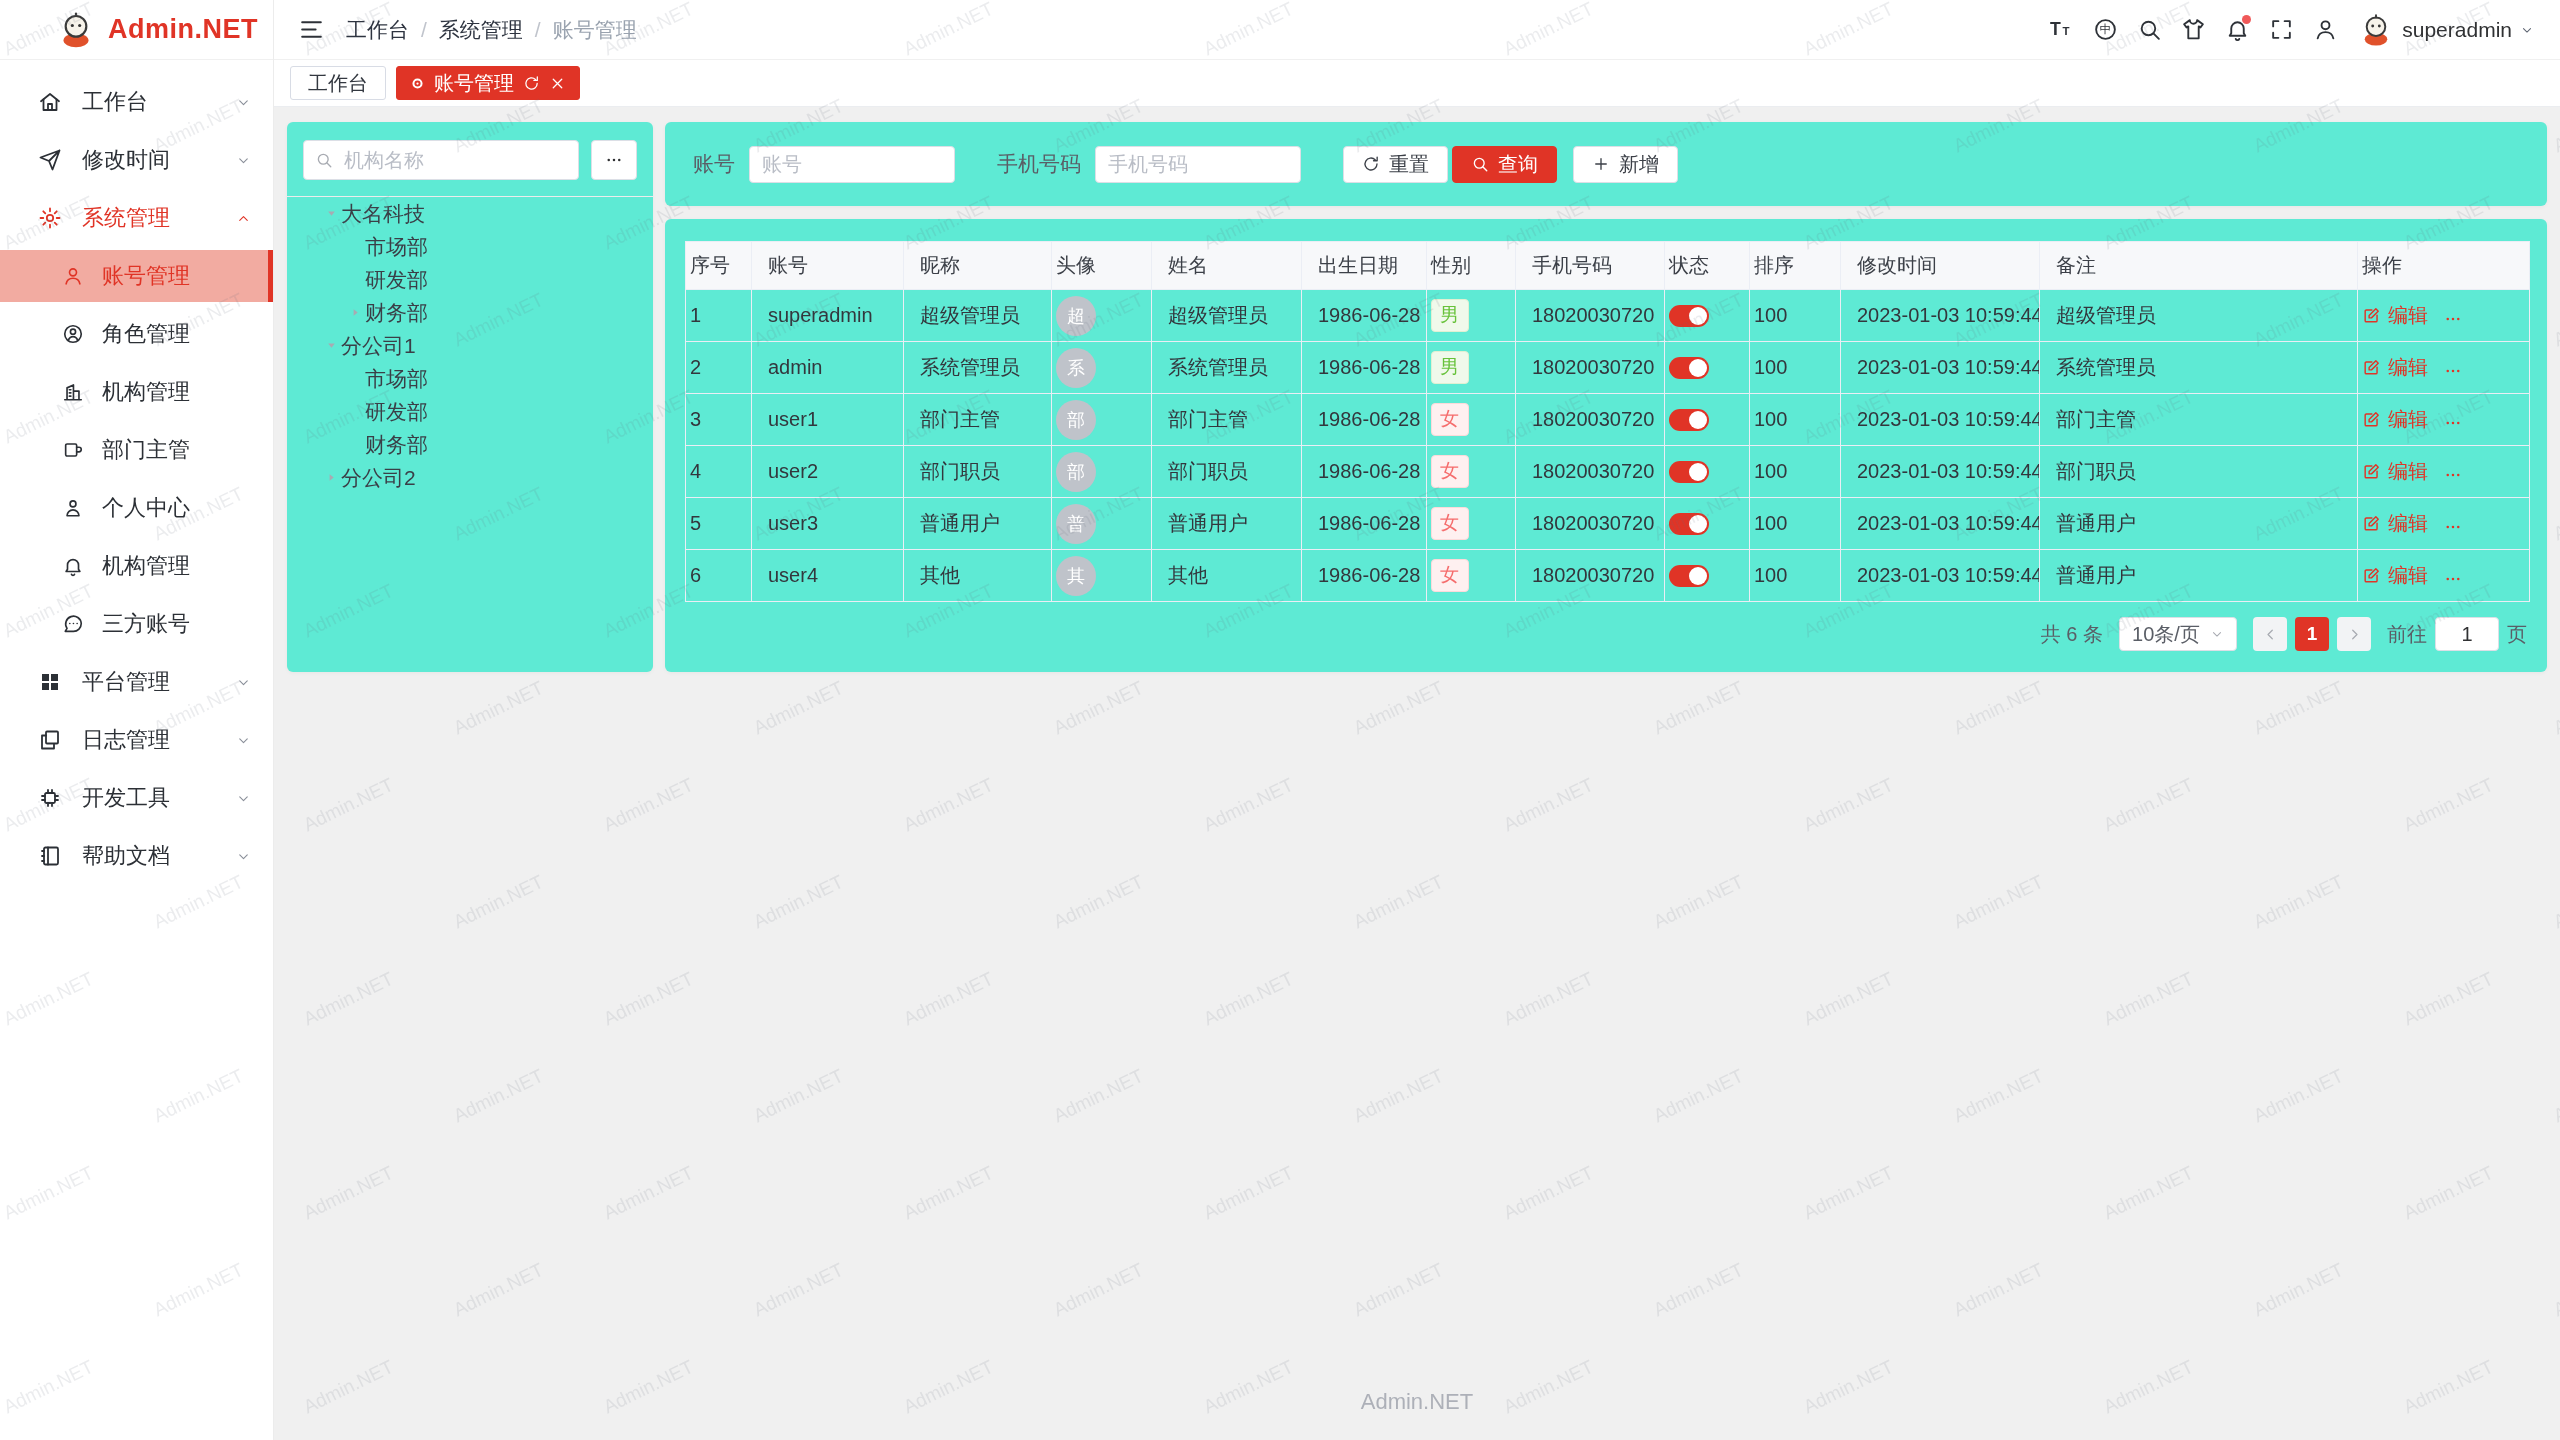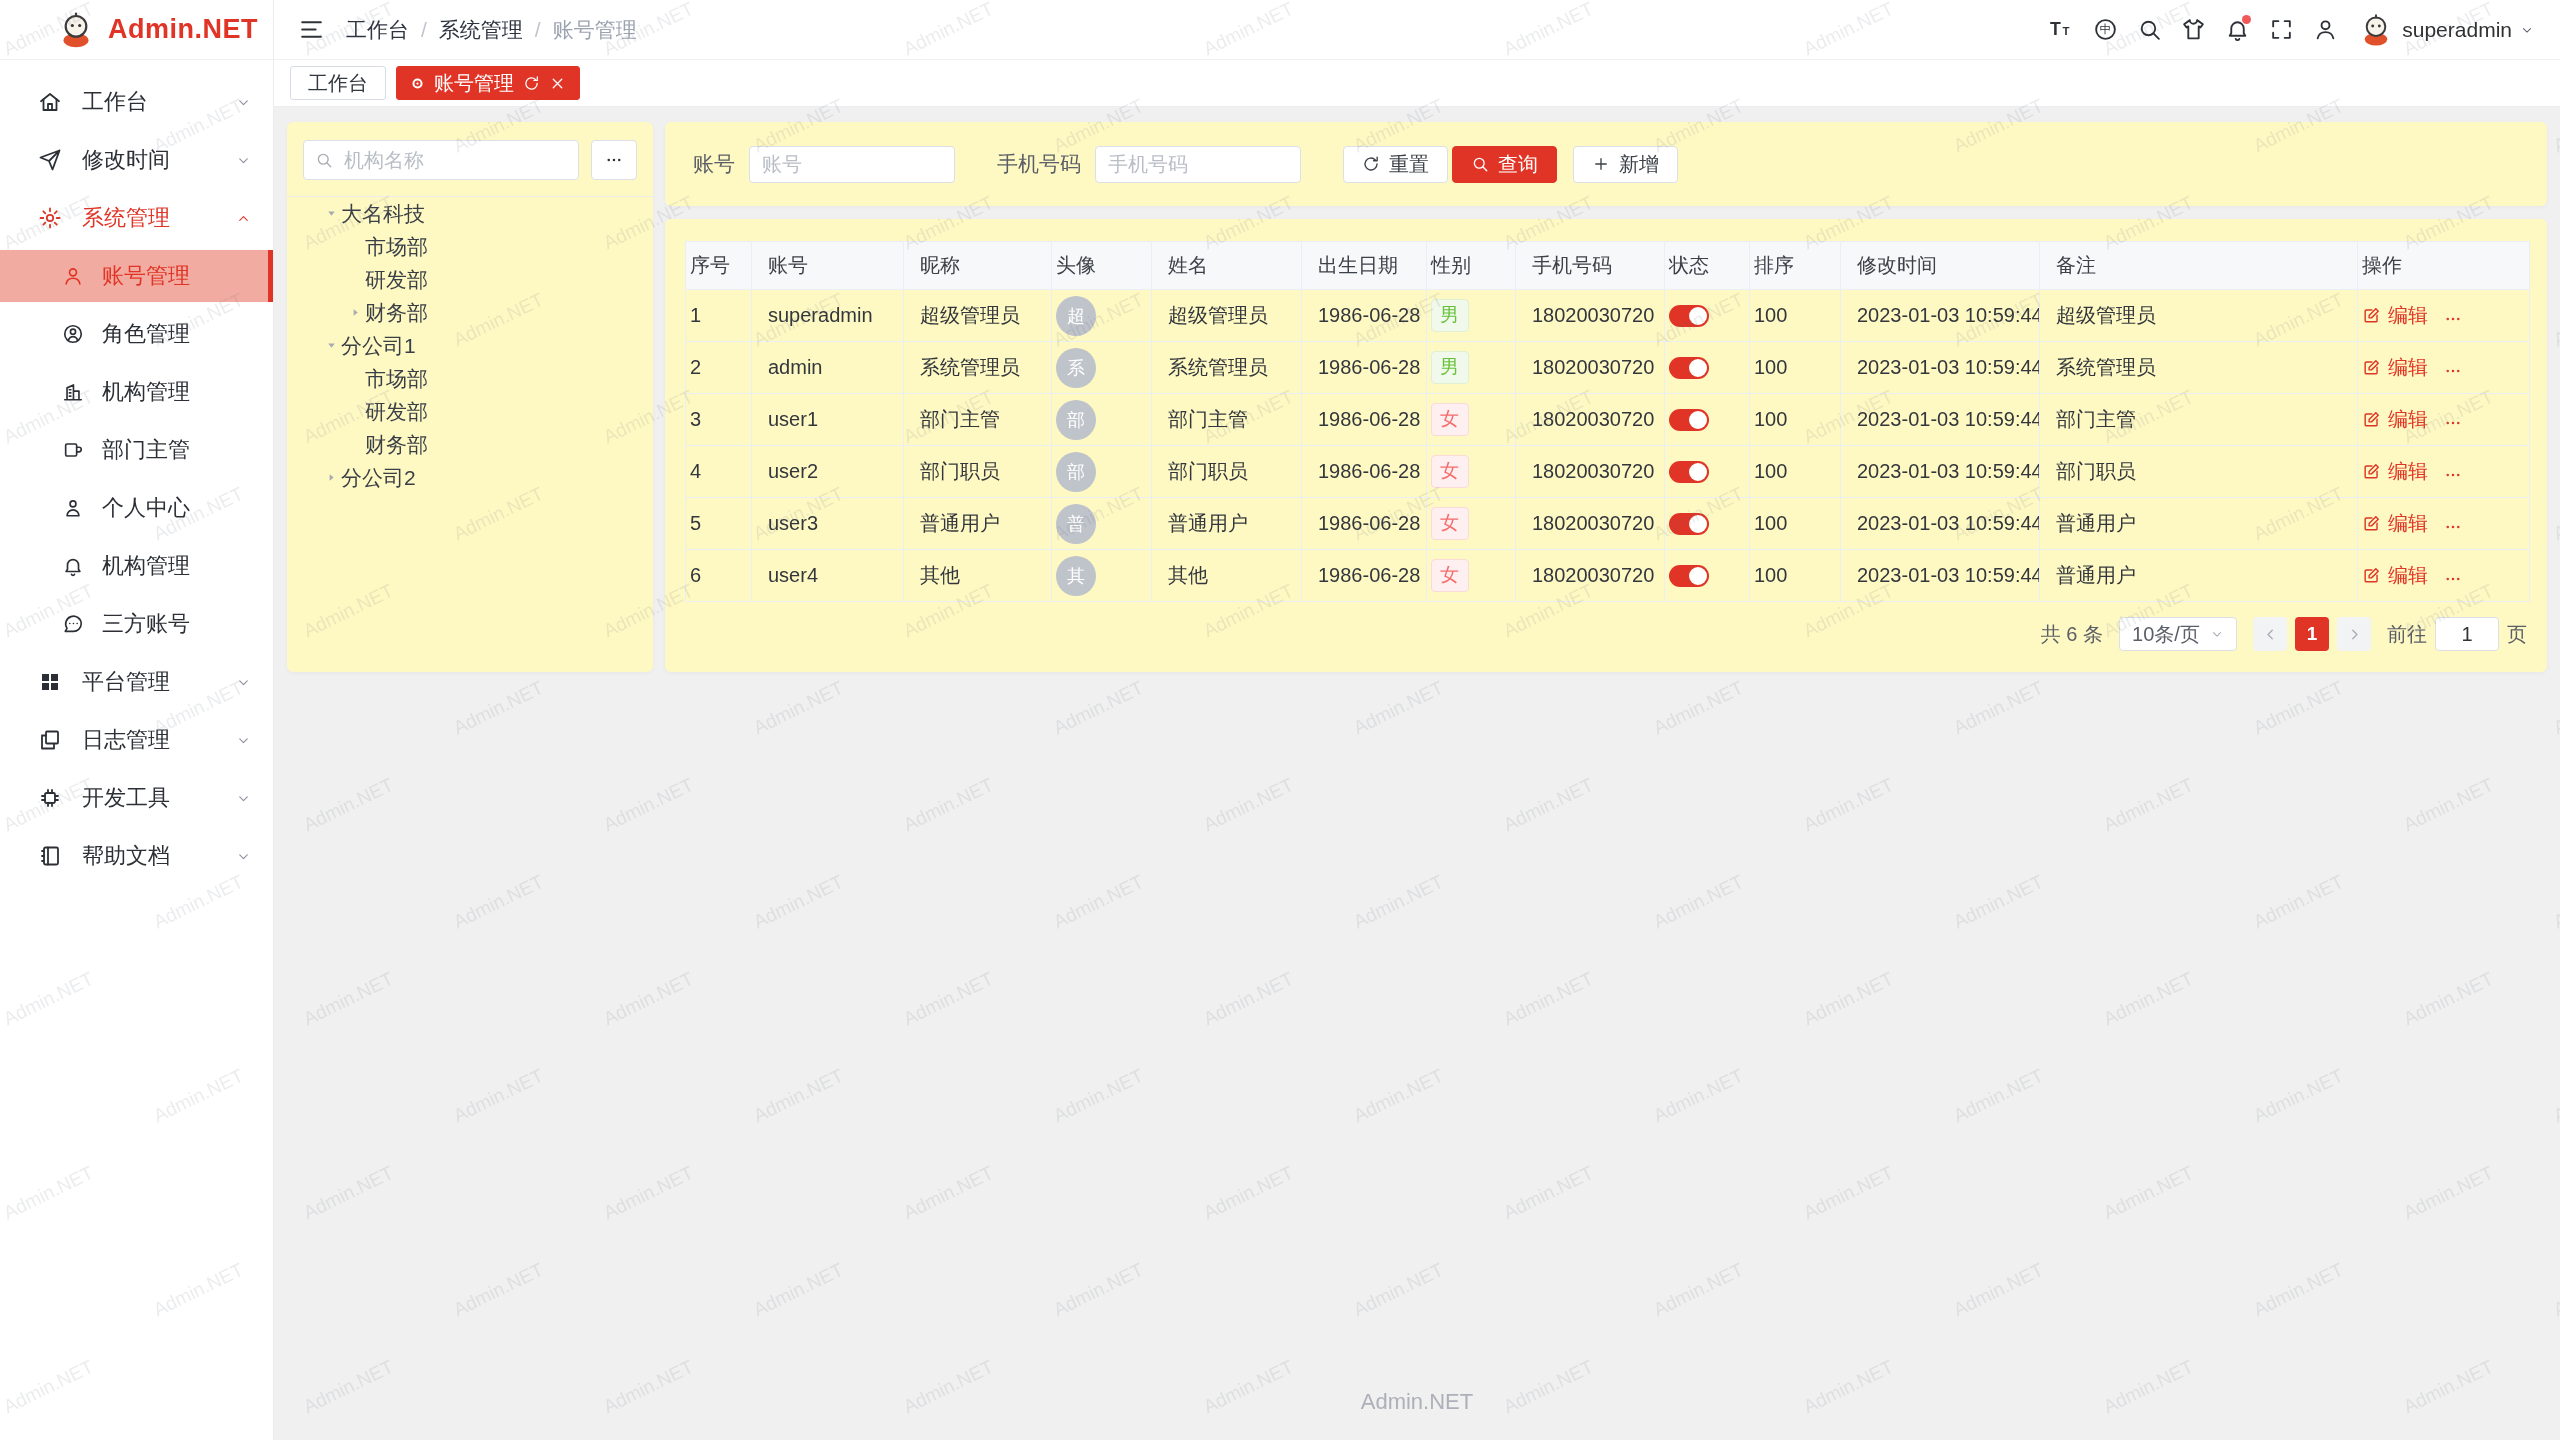--- a/index.html
+++ b/index.html
@@ -51,21 +51,21 @@
   .user-chunk .chev{font-size:14px;color:#5f6673}
 
   .tabbar{height:47px;flex:none;background:#fff;display:flex;align-items:center;gap:10px;padding:0 16px;border-bottom:1px solid #ebedf0}
   .tab{height:34px;display:inline-flex;align-items:center;gap:9px;padding:0 17px;border:1px solid #d8dce5;border-radius:3px;background:#fff;font-size:20px;color:#333840}
   .tab.active{background:#e03426;border-color:#e03426;color:#fff;padding:0 13px}
   .tab .t-ic{font-size:15px}
   .tab .t-ic2{font-size:17px}
 
   .content{flex:1;background:#f0f0f0;padding:15px 13px 0;display:flex;flex-direction:column;min-height:0}
   .content-row{display:flex;gap:12px;height:550px;flex:none}
-  .card{background:#fef9c3;border-radius:6px;box-shadow:0 1px 4px rgba(0,0,0,.045)}
+  .card{background:#5eead4;border-radius:6px;box-shadow:0 1px 4px rgba(0,0,0,.045)}
 
   
   .tree-card{width:366px;flex:none;padding:18px 16px;display:flex;flex-direction:column}
   .tree-top{display:flex;gap:12px}
   .tree-search{position:relative;flex:1}
   .tree-search input{width:100%;height:40px;border:1px solid #dcdfe6;border-radius:4px;padding:0 10px 0 40px;font-size:20px;color:#303133}
   .tree-search input::placeholder{color:#b9bdc6}
   .tree-search .in-icon{position:absolute;left:12px;top:11px;font-size:18px;color:#a8abb2}
   .more-btn{width:46px;height:40px;border:1px solid #dcdfe6;border-radius:4px;background:#fff;display:inline-flex;align-items:center;justify-content:center;font-size:18px;color:#303133}
   .tree-divider{border-top:1px solid #ececec;margin:16px -16px 0}

